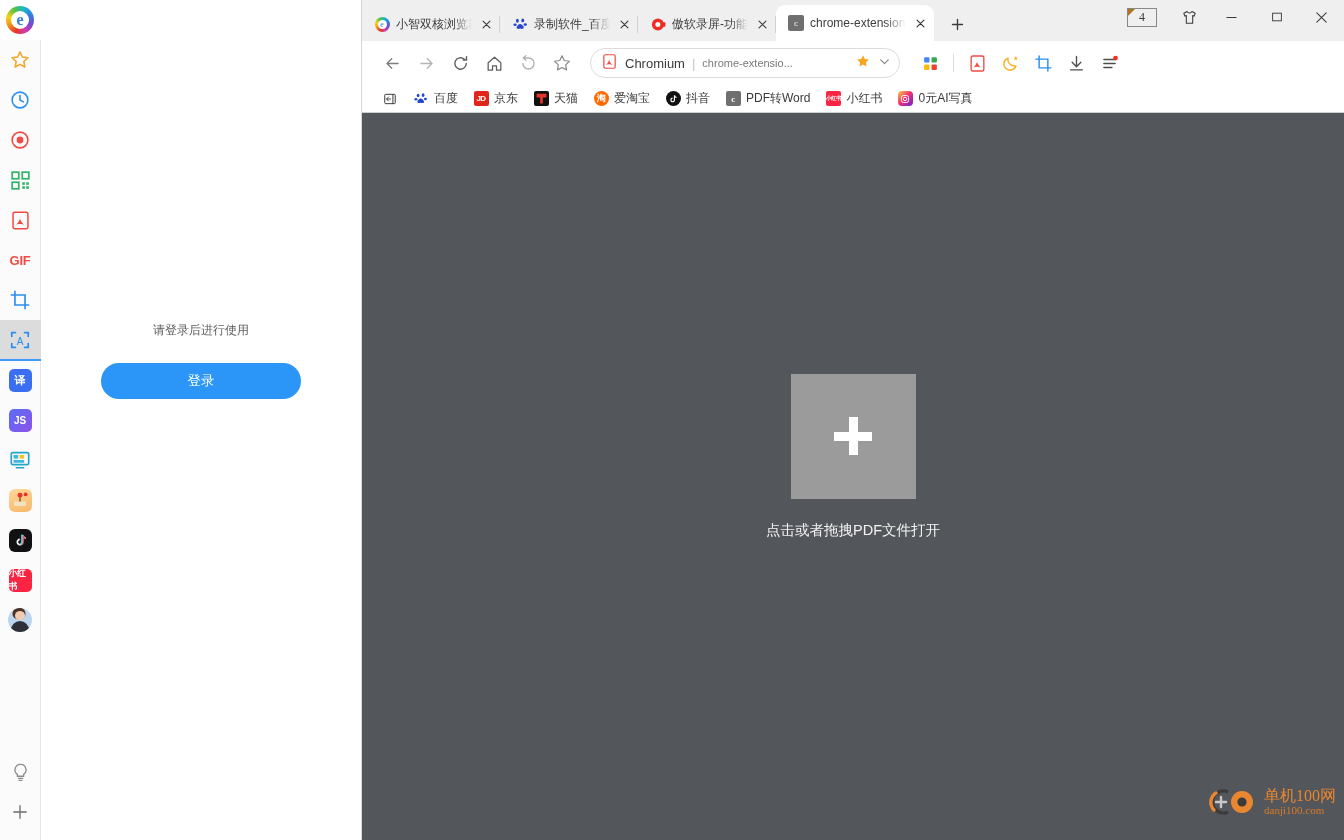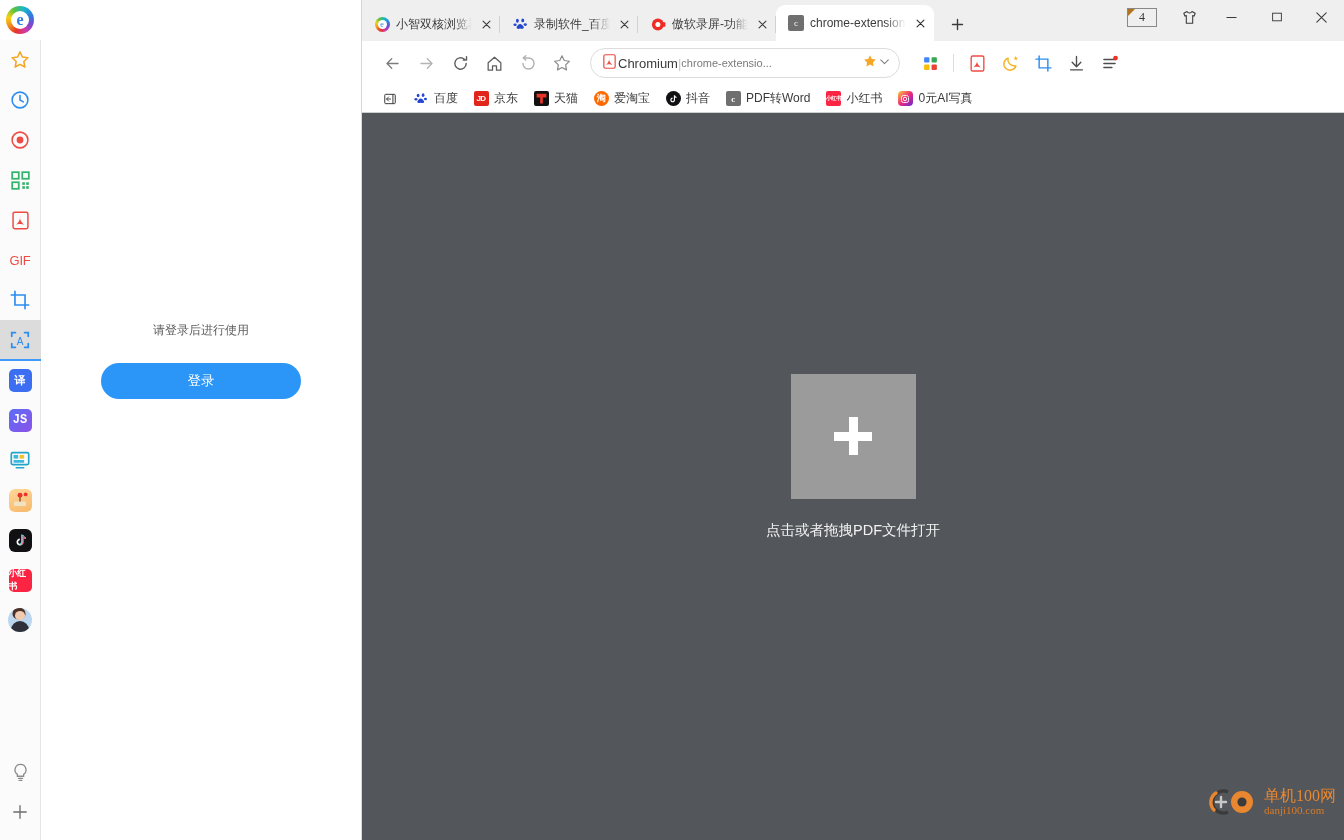--- a/index.html
+++ b/index.html
@@ -62,33 +62,32 @@
   .rail-item.selected { background: #dcdcdc; }
   .rail-item.selected::after {
     content: ""; position: absolute; left: 0; bottom: -1px;
     width: 41px; height: 2px; background: #3f9afc;
   }
   .rail-spacer { flex: 1; }
 
   
   .ic { display: block; }
   .gif-text {
-    font-size: 13px; font-weight: 400; color: #ef4b43;
+    font-size: 13px; font-weight: 700; color: #ef4b43;
     font-family: "Liberation Sans", sans-serif; letter-spacing: -0.3px;
   }
   .sq-icon {
     width: 23px; height: 23px; border-radius: 5px;
     display: flex; align-items: center; justify-content: center;
     color: #fff; font-size: 11px; font-weight: 700;
   }
   .sq-trans { background: #3b6ef0; }
   .sq-js {
     background: linear-gradient(135deg,#5b6ef5,#8b52e8);
-    font-size: 12px;
-    font-family: Liberation Mono, monospace;
+    font-size: 10px;
   }
   .sq-tiktok { background: #111013; border-radius: 6px; }
   .sq-xhs { background: #fb2442; font-size: 9px; letter-spacing: -0.5px; }
   .sq-game {
     background: linear-gradient(160deg,#ffd79a,#f6b86a);
     border-radius: 6px; position: relative;
   }
   .avatar-ic {
     width: 24px; height: 24px; border-radius: 50%;
     background: #bcd6ef; position: relative; overflow: hidden;
@@ -203,21 +202,21 @@
     display: flex; align-items: center; padding: 0 8px 0 14px; gap: 2px;
   }
   .tb-btn {
     width: 32px; height: 32px; border-radius: 16px;
     display: flex; align-items: center; justify-content: center;
     cursor: pointer; color: #6a6a6a;
   }
   #omnibox {
     flex: 1; height: 30px; margin: 0 8px 0 10px;
     background: #fff; border: 1px solid #dcdcdc; border-radius: 16px;
-    display: flex; align-items: center; padding: 0 8px 0 10px; 
+    display: flex; align-items: center; padding: 0 8px 0 10px; gap: 7px;
     max-width: 310px;
   }
   #omni-site { font-size: 13px; color: #3a3a3a; }
   #omni-sep { color: #c5c5c5; font-size: 13px; }
   #omni-url { font-size: 11px; color: #7a7a7a; flex: 1; white-space: nowrap; overflow: hidden; }
   #searchbox {
     width: 190px; height: 30px;
     background: #fff; border: 1px solid #dcdcdc; border-radius: 16px;
     display: flex; align-items: center; padding: 0 7px 0 8px; gap: 6px;
   }

